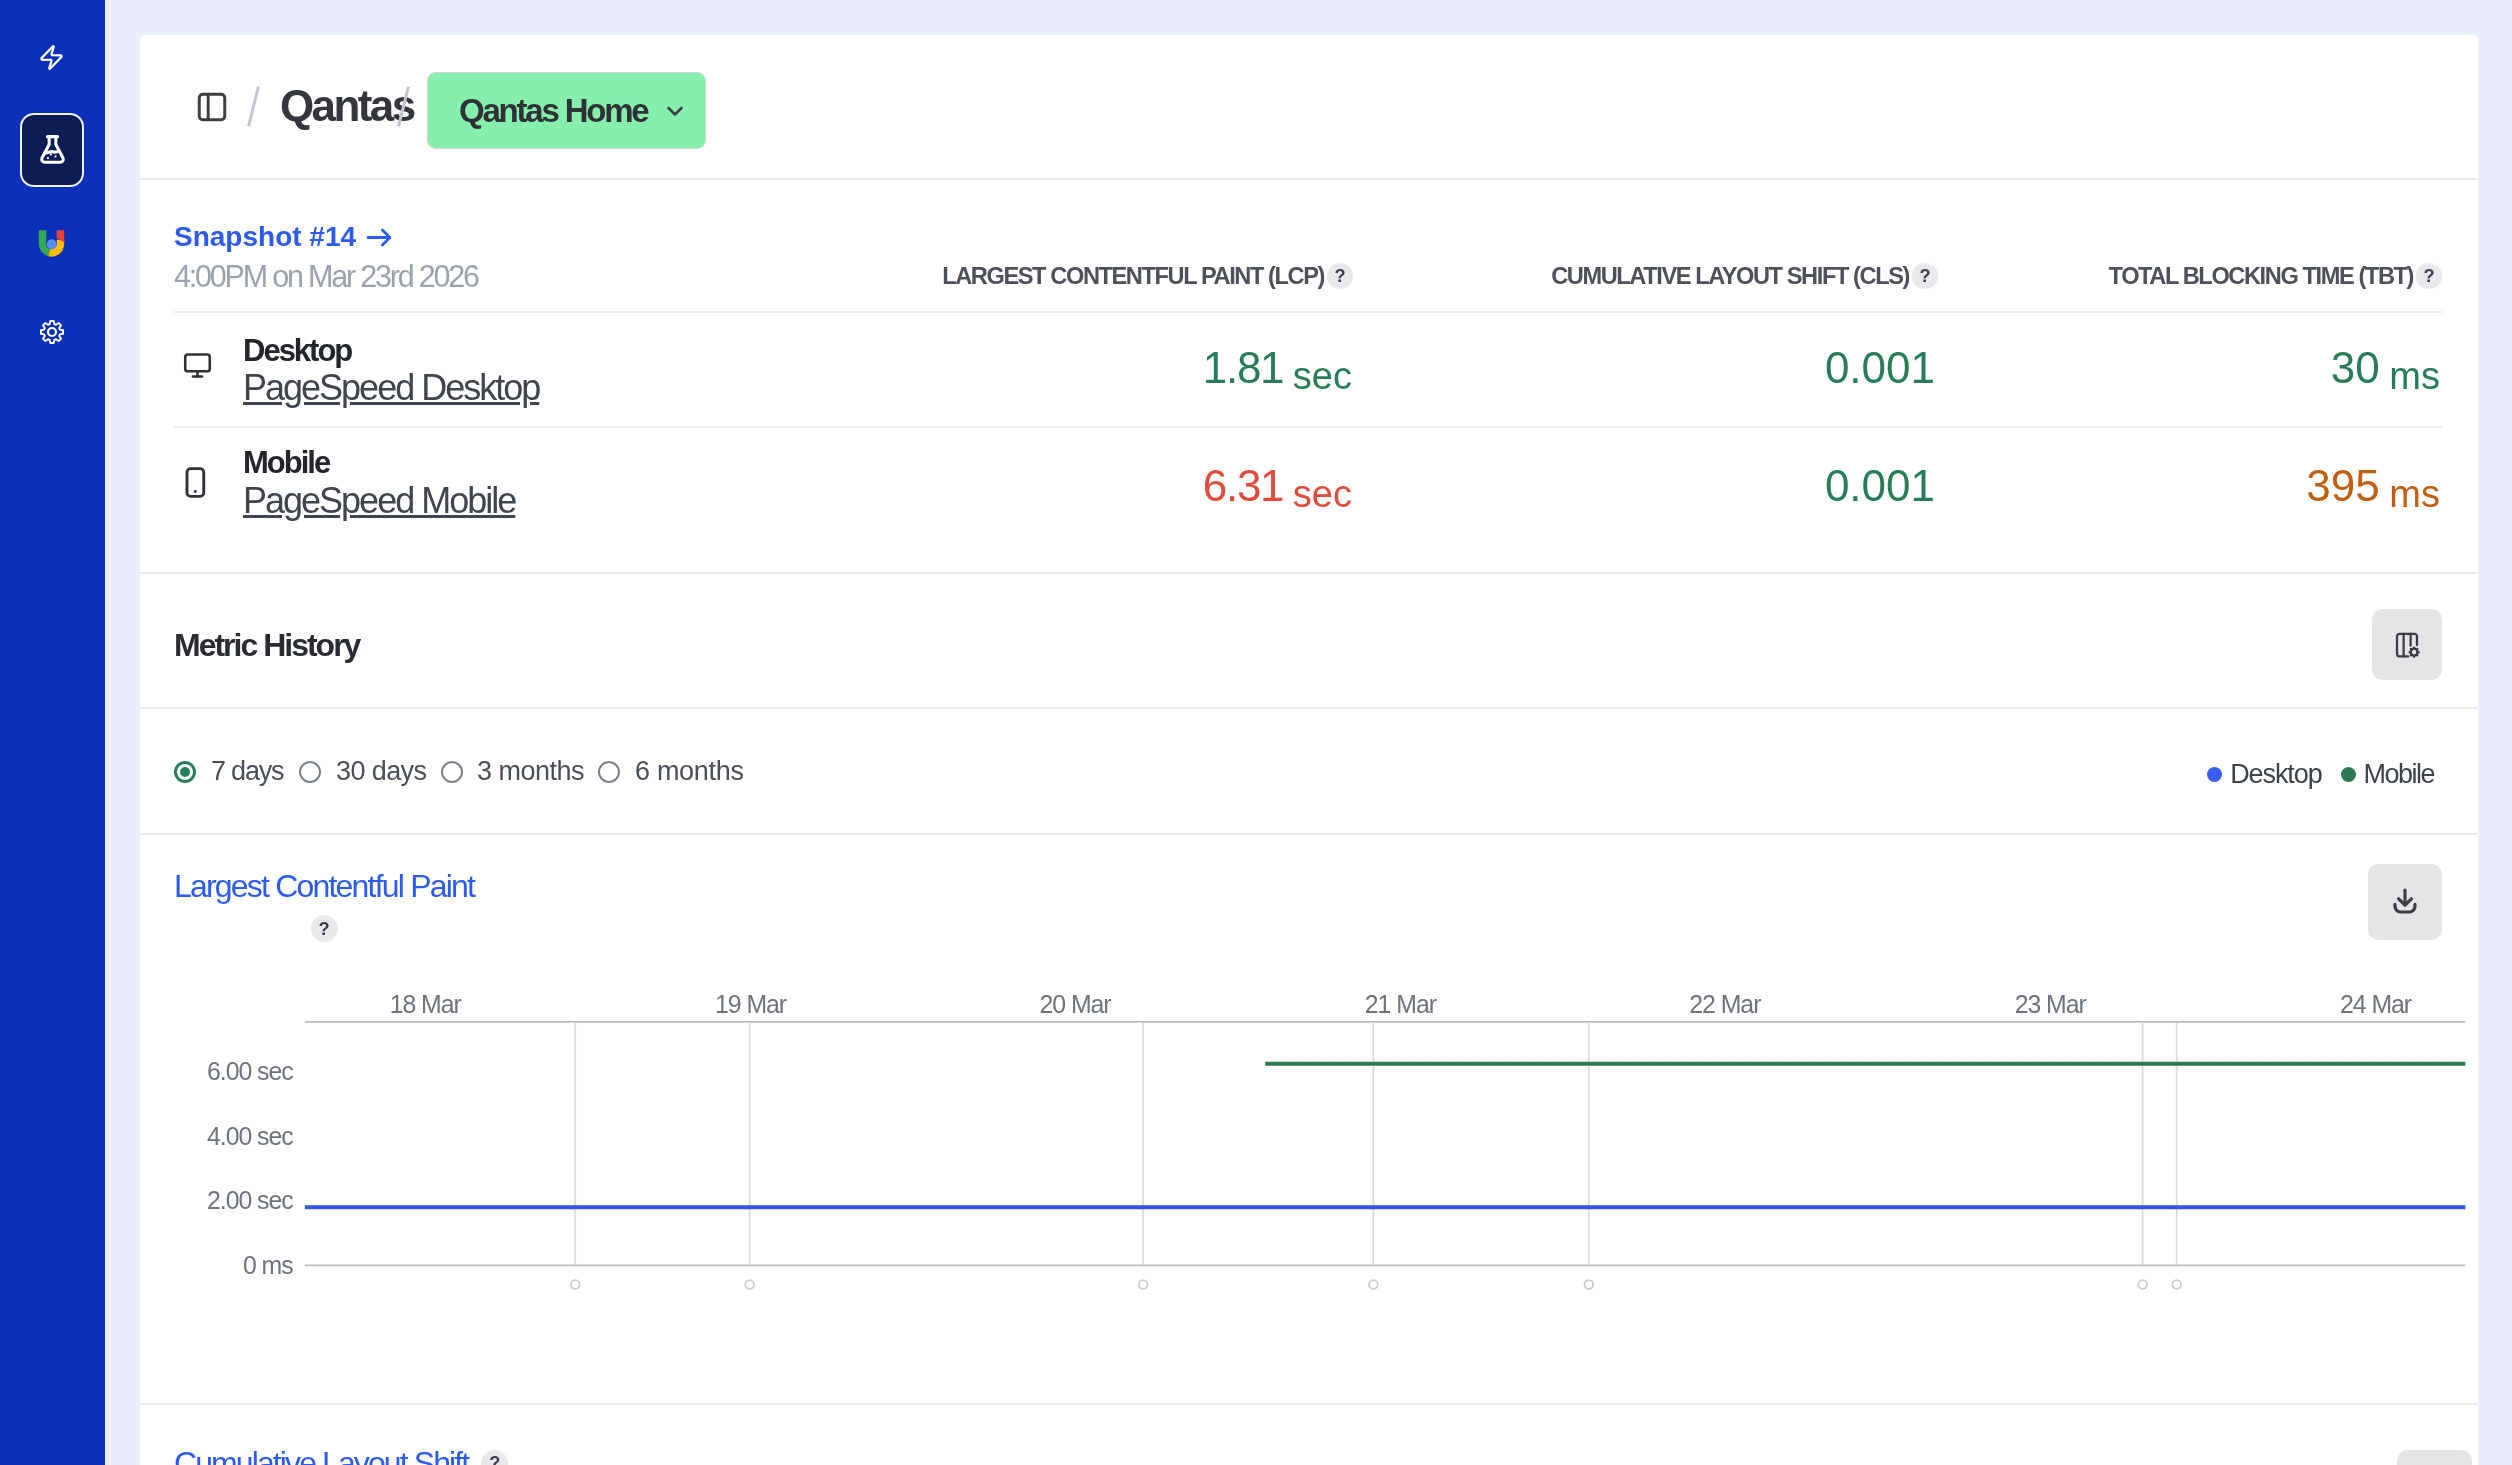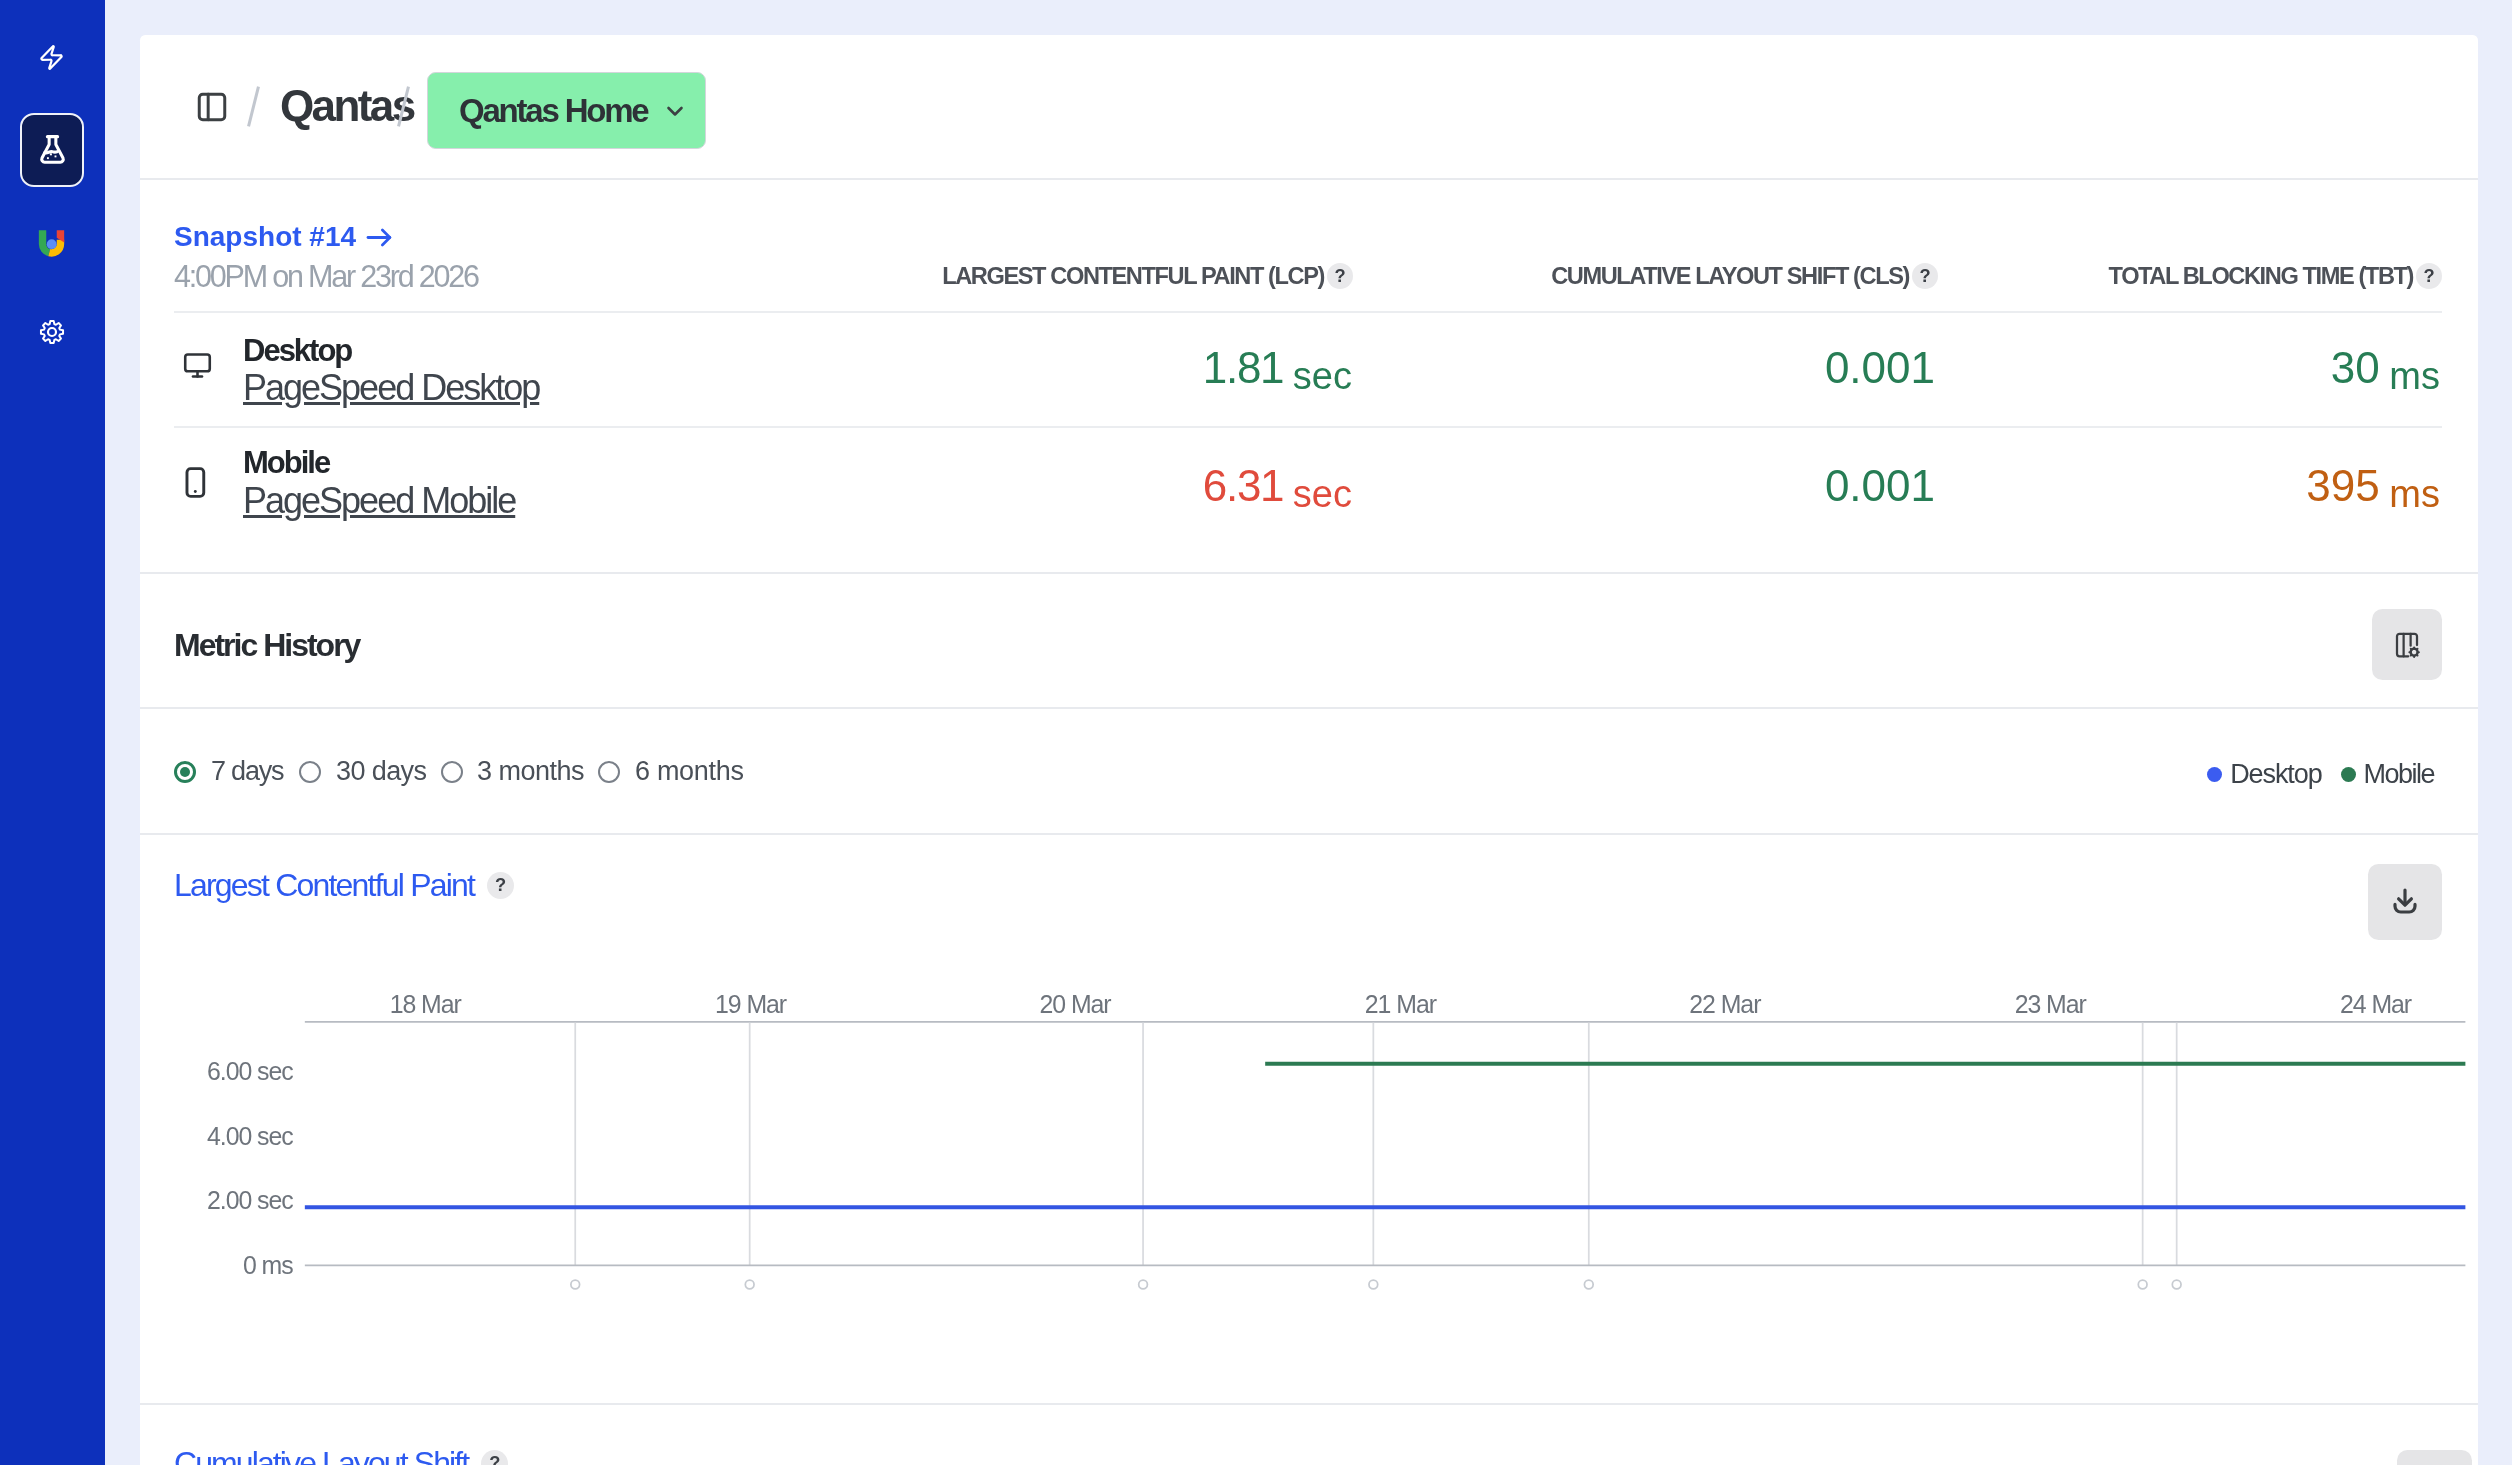--- a/index.html
+++ b/index.html
@@ -166,21 +166,21 @@
 
 <div class="abs" style="top:762px; right:78px; display:flex; align-items:center; height:24.4px;">
   <span style="width:15px; height:15px; border-radius:50%; background:#3b5cf0; flex:none;"></span>
   <span style="margin-left:7.9px; font-size:27px; color:#3d434a; line-height:1; letter-spacing:-1.1px;">Desktop</span>
   <span style="margin-left:19px; width:15px; height:15px; border-radius:50%; background:#2c7a52; flex:none;"></span>
   <span style="margin-left:7.9px; font-size:27px; color:#3d434a; line-height:1; letter-spacing:-1.5px;">Mobile</span>
 </div>
 
 <div class="divider-full" style="top:833px;"></div>
 
-<div class="abs" style="left:174px; top:870px; display:flex; align-items:center; gap:13px; height:30px;">
+<div class="abs" style="left:174px; top:870px; display:flex; align-items:center; gap:13px; height:30px;flex-direction:column;">
   <span style="font-size:32px; color:#2d5af0; line-height:1; letter-spacing:-1.8px;">Largest Contentful Paint</span>
   <span class="qbadge" style="width:27px; height:27px;">?</span>
 </div>
 <div class="graybtn" style="left:2368px; top:864px; width:74px; height:76px;">
   <svg width="32" height="32" viewBox="0 0 24 24" fill="none" stroke="#3b3e42" stroke-width="2.4" stroke-linejoin="round" stroke-linecap="round">
     <path d="M12 3v10.5"></path>
     <path d="M7.2 9.6 12 14.4l4.8-4.8"></path>
     <path d="M4.5 13.8v1.4a4.3 4.3 0 0 0 4.3 4.3h6.4a4.3 4.3 0 0 0 4.3-4.3v-1.4"></path>
   </svg>
 </div>

